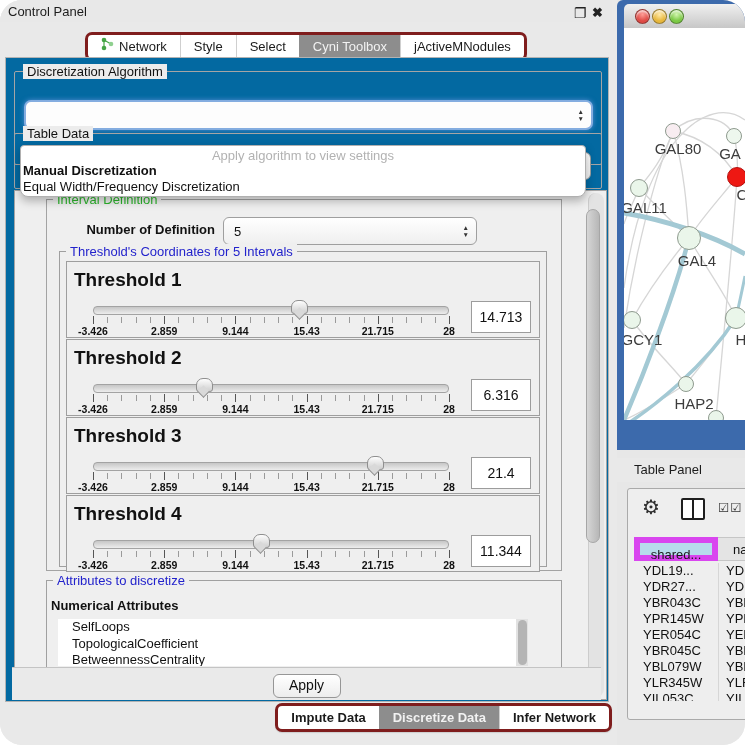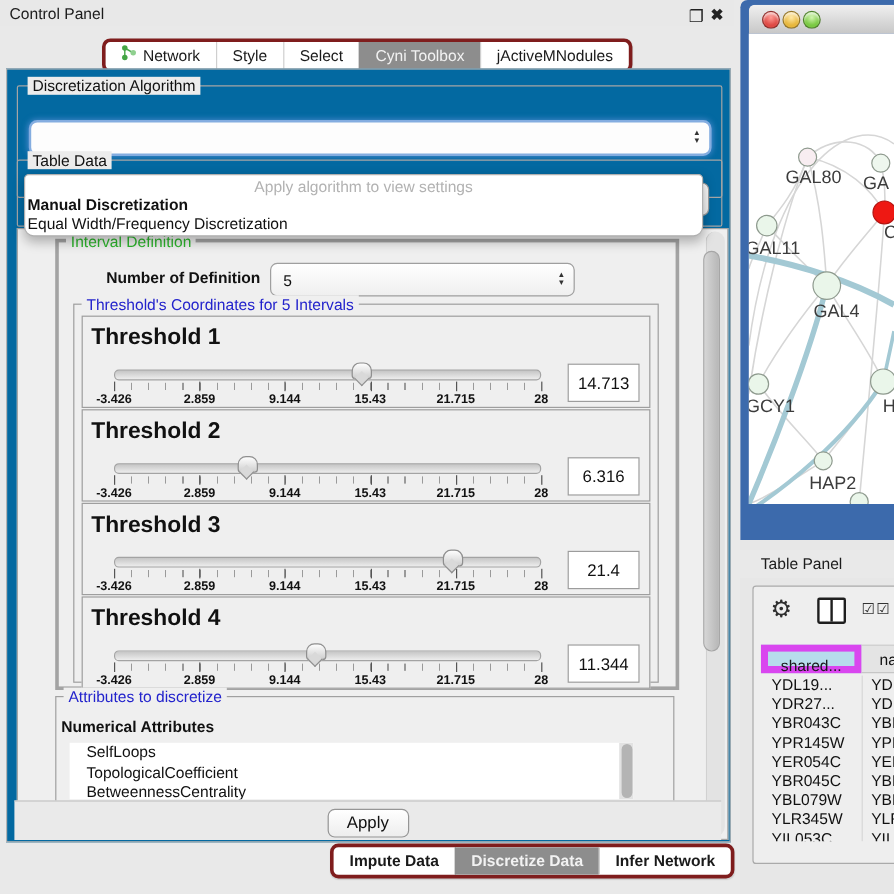--- a/index.html
+++ b/index.html
@@ -1,17 +1,17 @@
 <!DOCTYPE html>
 <html><head>
 <meta charset="utf-8">
 <style>
   html,body{margin:0;padding:0;}
   #screen{position:relative;width:745px;height:745px;background:#e9e9e9;overflow:hidden;
-    font-family:"Liberation Sans",sans-serif;font-size:13px;color:#111;}
+    font-family:"Liberation Sans",sans-serif;font-size:13px;color:#111;border-radius:22px;}
   .abs{position:absolute;}
 
   
   #cp{left:0;top:0;width:612px;height:745px;background:#e9e9e9;}
   #cp-titlebar{left:0;top:0;width:612px;height:22px;background:#e8e8e8;}
   #cp-title{left:8px;top:4px;font-size:13px;color:#1c1c1c;}
   .win-btn{top:5px;font-size:13px;color:#222;font-weight:700;cursor:default;}
   #float-btn{left:574px;font-weight:400;font-size:14px;}
   #close-btn{left:592px;}
 
@@ -49,21 +49,21 @@
   #tabledata-group{left:8px;top:75px;width:586px;height:54px;}
   .combo{position:absolute;background:linear-gradient(#ffffff,#efefef);border:1px solid #9f9f9f;
     border-radius:6px;}
   .combo .val{position:absolute;left:10px;top:0;bottom:0;display:flex;align-items:center;font-size:13px;color:#111;}
 
   #scrollpane{left:8px;top:132px;width:591px;height:508px;border:1px solid #a5a5a5;background:#efefef;}
   #vscroll-track{right:2px;top:2px;width:15px;bottom:2px;background:#e3e3e3;border-left:1px solid #cccccc;border-radius:8px;}
   #vscroll-thumb{right:4px;top:16px;width:12px;height:332px;background:linear-gradient(to right,#d6d6d6,#b7b7b7);
     border:1px solid #a6a6a6;border-radius:7px;}
 
-  #int-group{left:31px;top:8px;width:514px;height:370px;border:3px solid #a3a3a3;}
+  #int-group{left:31px;top:8px;width:514px;height:370px;border:1px solid #a3a3a3;}
   .group-label2{position:absolute;top:-8px;left:6px;background:#efefef;padding:0 4px;font-size:13px;}
   #noi-label{left:28px;top:22px;width:140px;text-align:right;font-weight:700;}
   #noi-combo{left:176px;top:17px;width:252px;height:26px;}
   #thr-group{left:12px;top:51px;width:486px;height:314px;border:1px solid #9f9f9f;position:absolute;}
   #thr-list{position:absolute;left:6px;top:9px;right:6px;}
   .thr-box{position:relative;height:75px;border:1px solid #9e9e9e;background:#efefef;margin-bottom:1px;}
   .thr-label{position:absolute;left:7px;top:7px;font-weight:700;font-size:19px;}
   .slider{position:absolute;left:26px;top:44px;width:356px;}
   .track{height:7px;border-radius:4px;border:1px solid #a3a3a3;background:linear-gradient(#c6c6c6,#ededed);}
   .thumb{position:absolute;top:-6px;width:15px;height:12px;background:linear-gradient(#fdfdfd,#cfcfcf);

